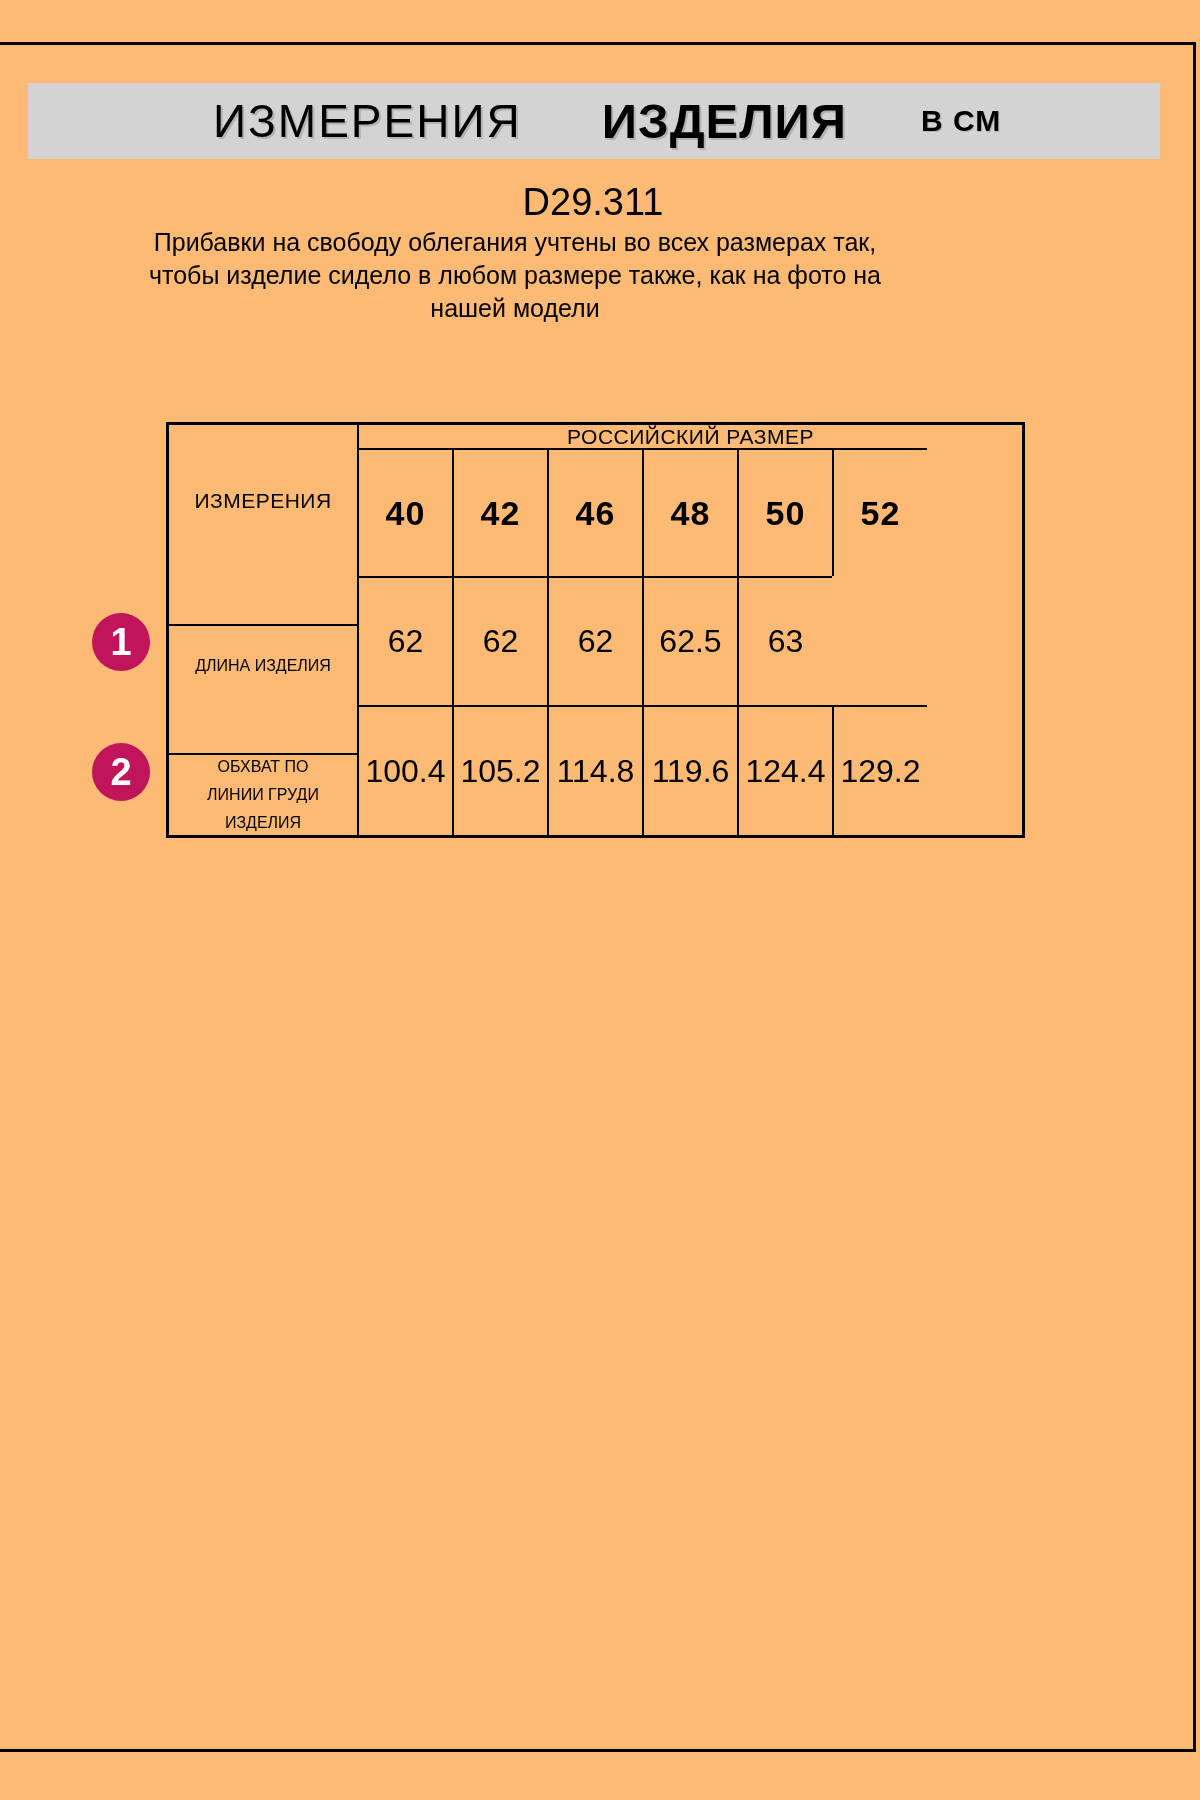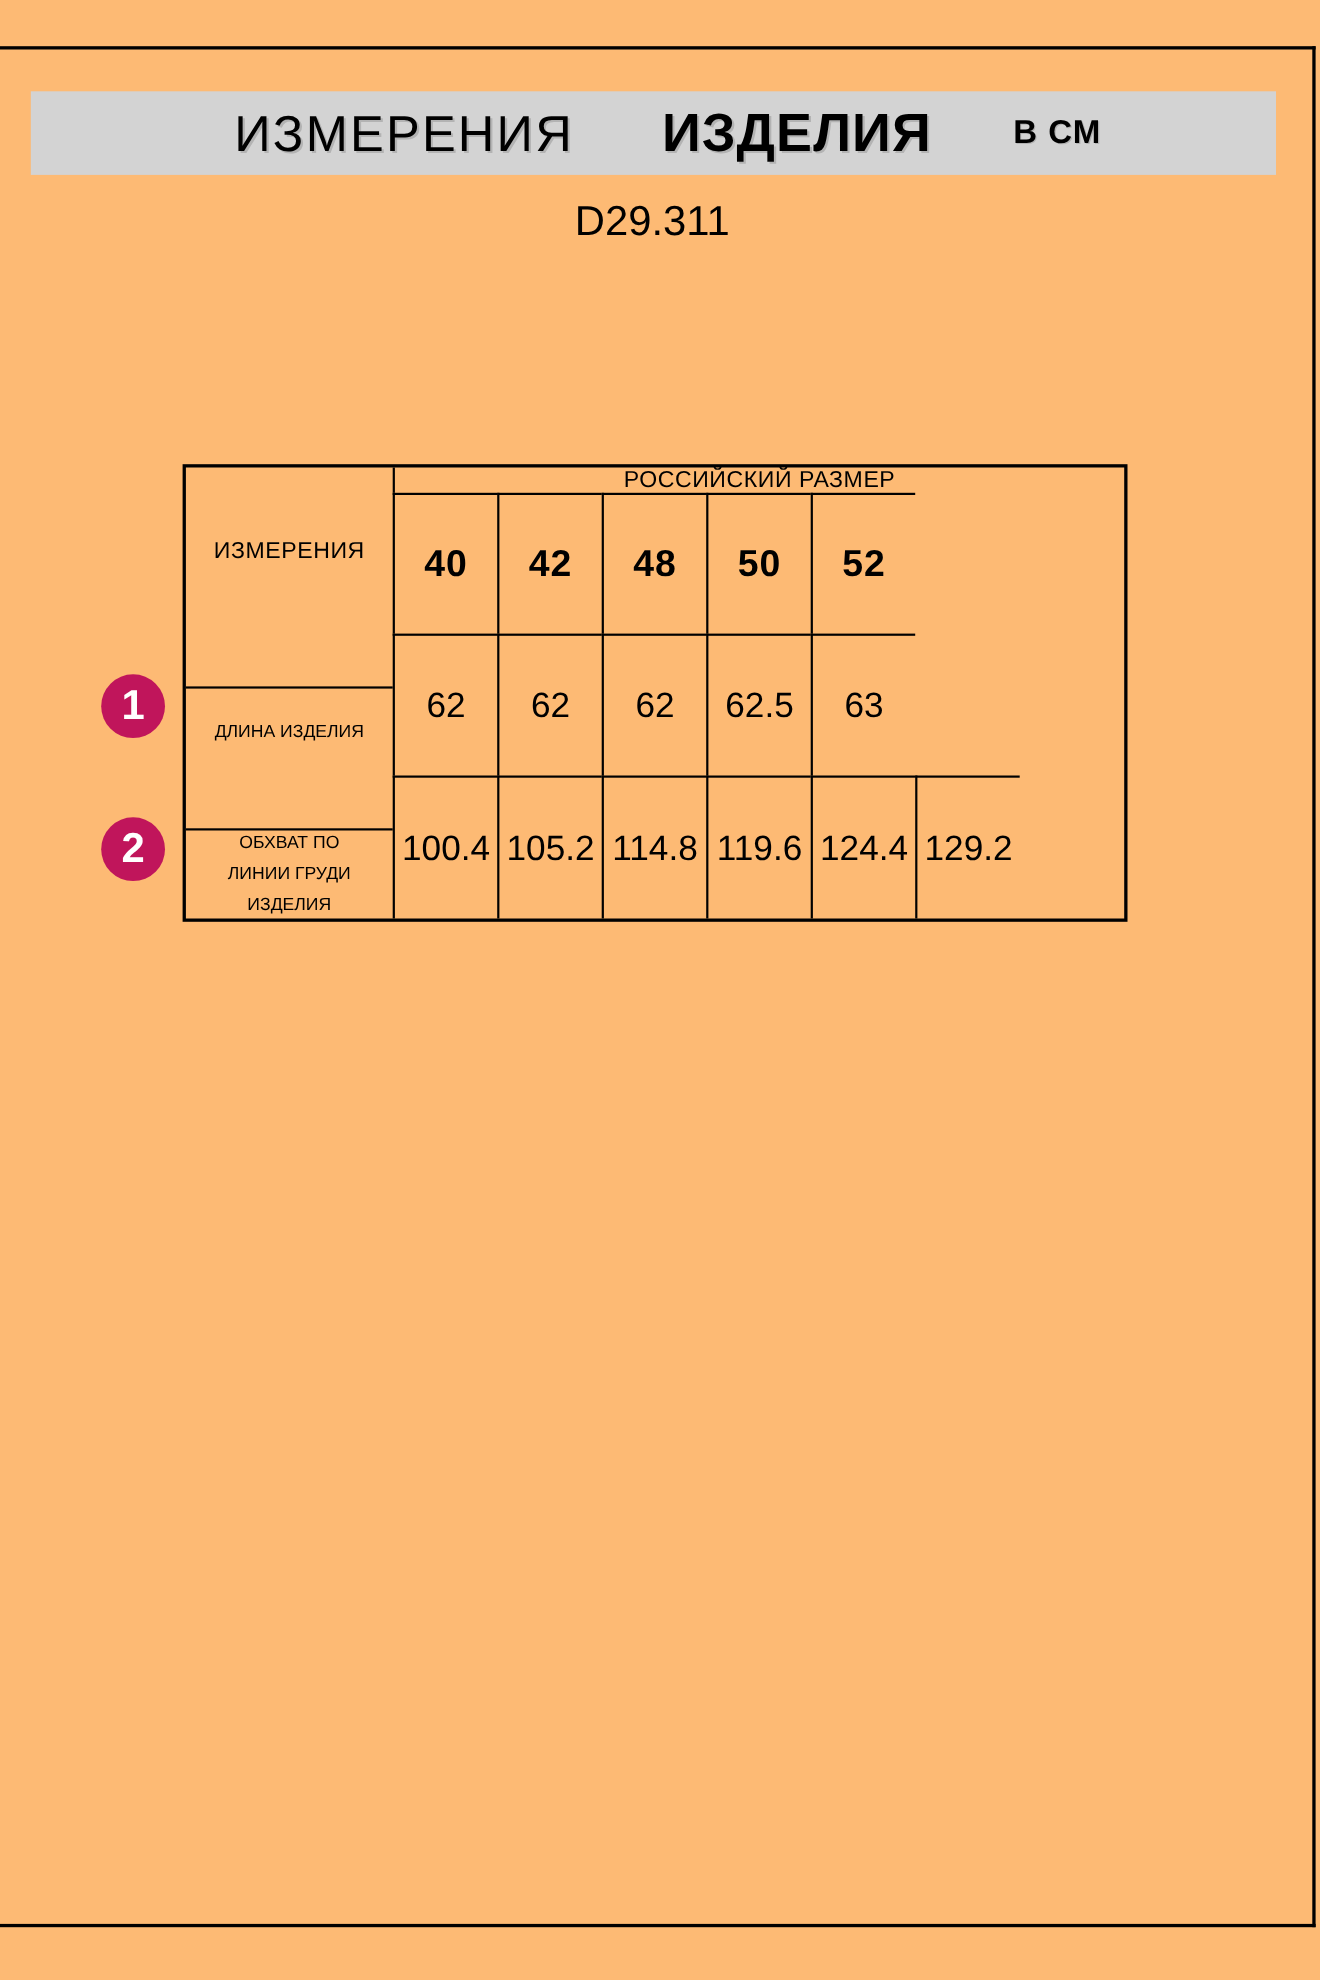--- a/index.html
+++ b/index.html
@@ -167,27 +167,31 @@
   <div class="frame"></div>
 
   <div class="title-bar">
     <span class="title-word-1">ИЗМЕРЕНИЯ</span>
     <span class="title-word-2">ИЗДЕЛИЯ</span>
     <span class="title-units">В СМ</span>
   </div>
 
   <div class="product-code">D29.311</div>
 
+  <div class="description">Прибавки на свободу облегания учтены во всех размерах так,
+чтобы изделие сидело в любом размере также, как на фото на
+нашей модели</div>
 
   <div class="size-table">
     <div class="cell corner-cell">ИЗМЕРЕНИЯ</div>
     <div class="cell size-group-cell b-left">РОССИЙСКИЙ РАЗМЕР</div>
 
     <div class="cell size-cell b-left b-top">40</div>
     <div class="cell size-cell b-left b-top">42</div>
+    <div class="cell size-cell b-left b-top">46</div>
     <div class="cell size-cell b-left b-top">48</div>
     <div class="cell size-cell b-left b-top">50</div>
     <div class="cell size-cell b-left b-top">52</div>
 
     <div class="cell label-cell b-top">ДЛИНА ИЗДЕЛИЯ</div>
     <div class="cell value-cell b-left b-top">62</div>
     <div class="cell value-cell b-left b-top">62</div>
     <div class="cell value-cell b-left b-top">62</div>
     <div class="cell value-cell b-left b-top">62.5</div>
     <div class="cell value-cell b-left b-top">63</div>

